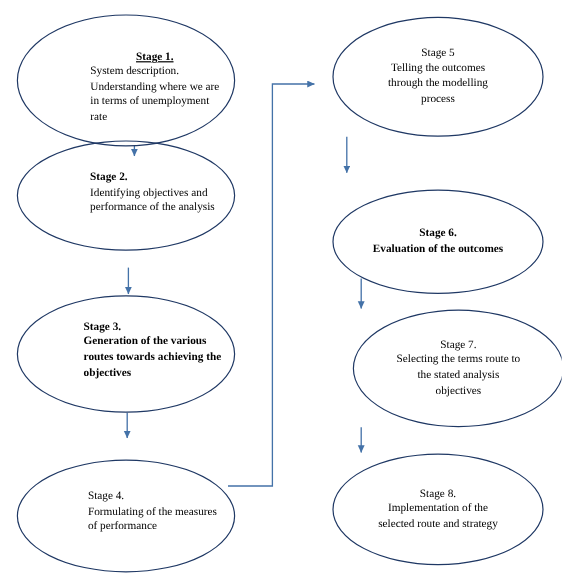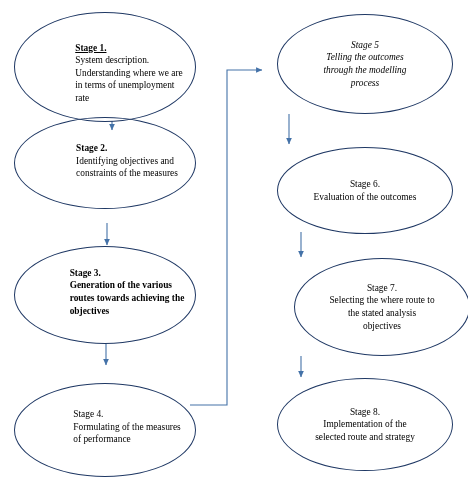--- a/index.html
+++ b/index.html
@@ -52,20 +52,21 @@
     text-align: center;
   }
   .title {
     display: block;
   }
   .title.bold {
     font-weight: bold;
   }
   .title.underline {
     text-decoration: underline;
+    text-align: center;
   }
   .body-text {
     display: block;
   }
 </style>
 </head>
 <body>
 
 <div id="diagram">
 
@@ -88,41 +89,41 @@
 
   <div id="node-layer">
       <div class="node align-left" style="left: 14px; top: 12px; width: 182px; height: 110px; border-color: rgb(31, 56, 100);">
         <div class="node-text" style="transform: translate(24px, 6px);"><span class="title bold underline">Stage 1.</span><span class="body-text">System description.
 Understanding where we are
 in terms of unemployment
 rate</span></div>
       </div>
       <div class="node align-left" style="left: 14px; top: 117px; width: 182px; height: 92px; border-color: rgb(31, 56, 100);">
         <div class="node-text" style="transform: translate(22px, -2px);"><span class="title bold">Stage 2.</span><span class="body-text">Identifying objectives and
-constraints of the measures</span></div>
+performance of the analysis</span></div>
       </div>
       <div class="node align-left" style="left: 14px; top: 246px; width: 182px; height: 98px; border-color: rgb(31, 56, 100); font-weight: bold;">
         <div class="node-text" style="transform: translate(22px, -3px);"><span class="title">Stage 3.</span><span class="body-text">Generation of the various
 routes towards achieving the
 objectives</span></div>
       </div>
       <div class="node align-left" style="left: 14px; top: 383px; width: 182px; height: 94px; border-color: rgb(31, 56, 100);">
         <div class="node-text" style="transform: translate(22px, -3px);"><span class="title">Stage 4.</span><span class="body-text">Formulating of the measures
 of performance</span></div>
       </div>
-      <div class="node align-center" style="left: 277px; top: 14px; width: 176px; height: 100px; border-color: rgb(31, 56, 100); font-style: italic;">
+      <div class="node align-center" style="left: 277px; top: 14px; width: 176px; height: 100px; border-color: rgb(31, 56, 100);">
         <div class="node-text" style="transform: translate(0px, 0px);"><span class="title">Stage 5</span><span class="body-text">Telling the outcomes
 through the modelling
 process</span></div>
       </div>
-      <div class="node align-center" style="left: 277px; top: 147px; width: 176px; height: 87px; border-color: rgb(31, 56, 100);">
+      <div class="node align-center" style="left: 277px; top: 158px; width: 176px; height: 87px; border-color: rgb(31, 56, 100); font-weight: bold;">
         <div class="node-text" style="transform: translate(0px, 0px);"><span class="title">Stage 6.</span><span class="body-text">Evaluation of the outcomes</span></div>
       </div>
       <div class="node align-center" style="left: 294px; top: 258px; width: 176px; height: 98px; border-color: rgb(31, 56, 100);">
-        <div class="node-text" style="transform: translate(0px, 0px);"><span class="title">Stage 7.</span><span class="body-text">Selecting the where route to
+        <div class="node-text" style="transform: translate(0px, 0px);"><span class="title">Stage 7.</span><span class="body-text">Selecting the terms route to
 the stated analysis
 objectives</span></div>
       </div>
       <div class="node align-center" style="left: 277px; top: 378px; width: 176px; height: 93px; border-color: rgb(31, 56, 100);">
         <div class="node-text" style="transform: translate(0px, 0px);"><span class="title">Stage 8.</span><span class="body-text">Implementation of the
 selected route and strategy</span></div>
       </div>
     </div>
 
 </div>

